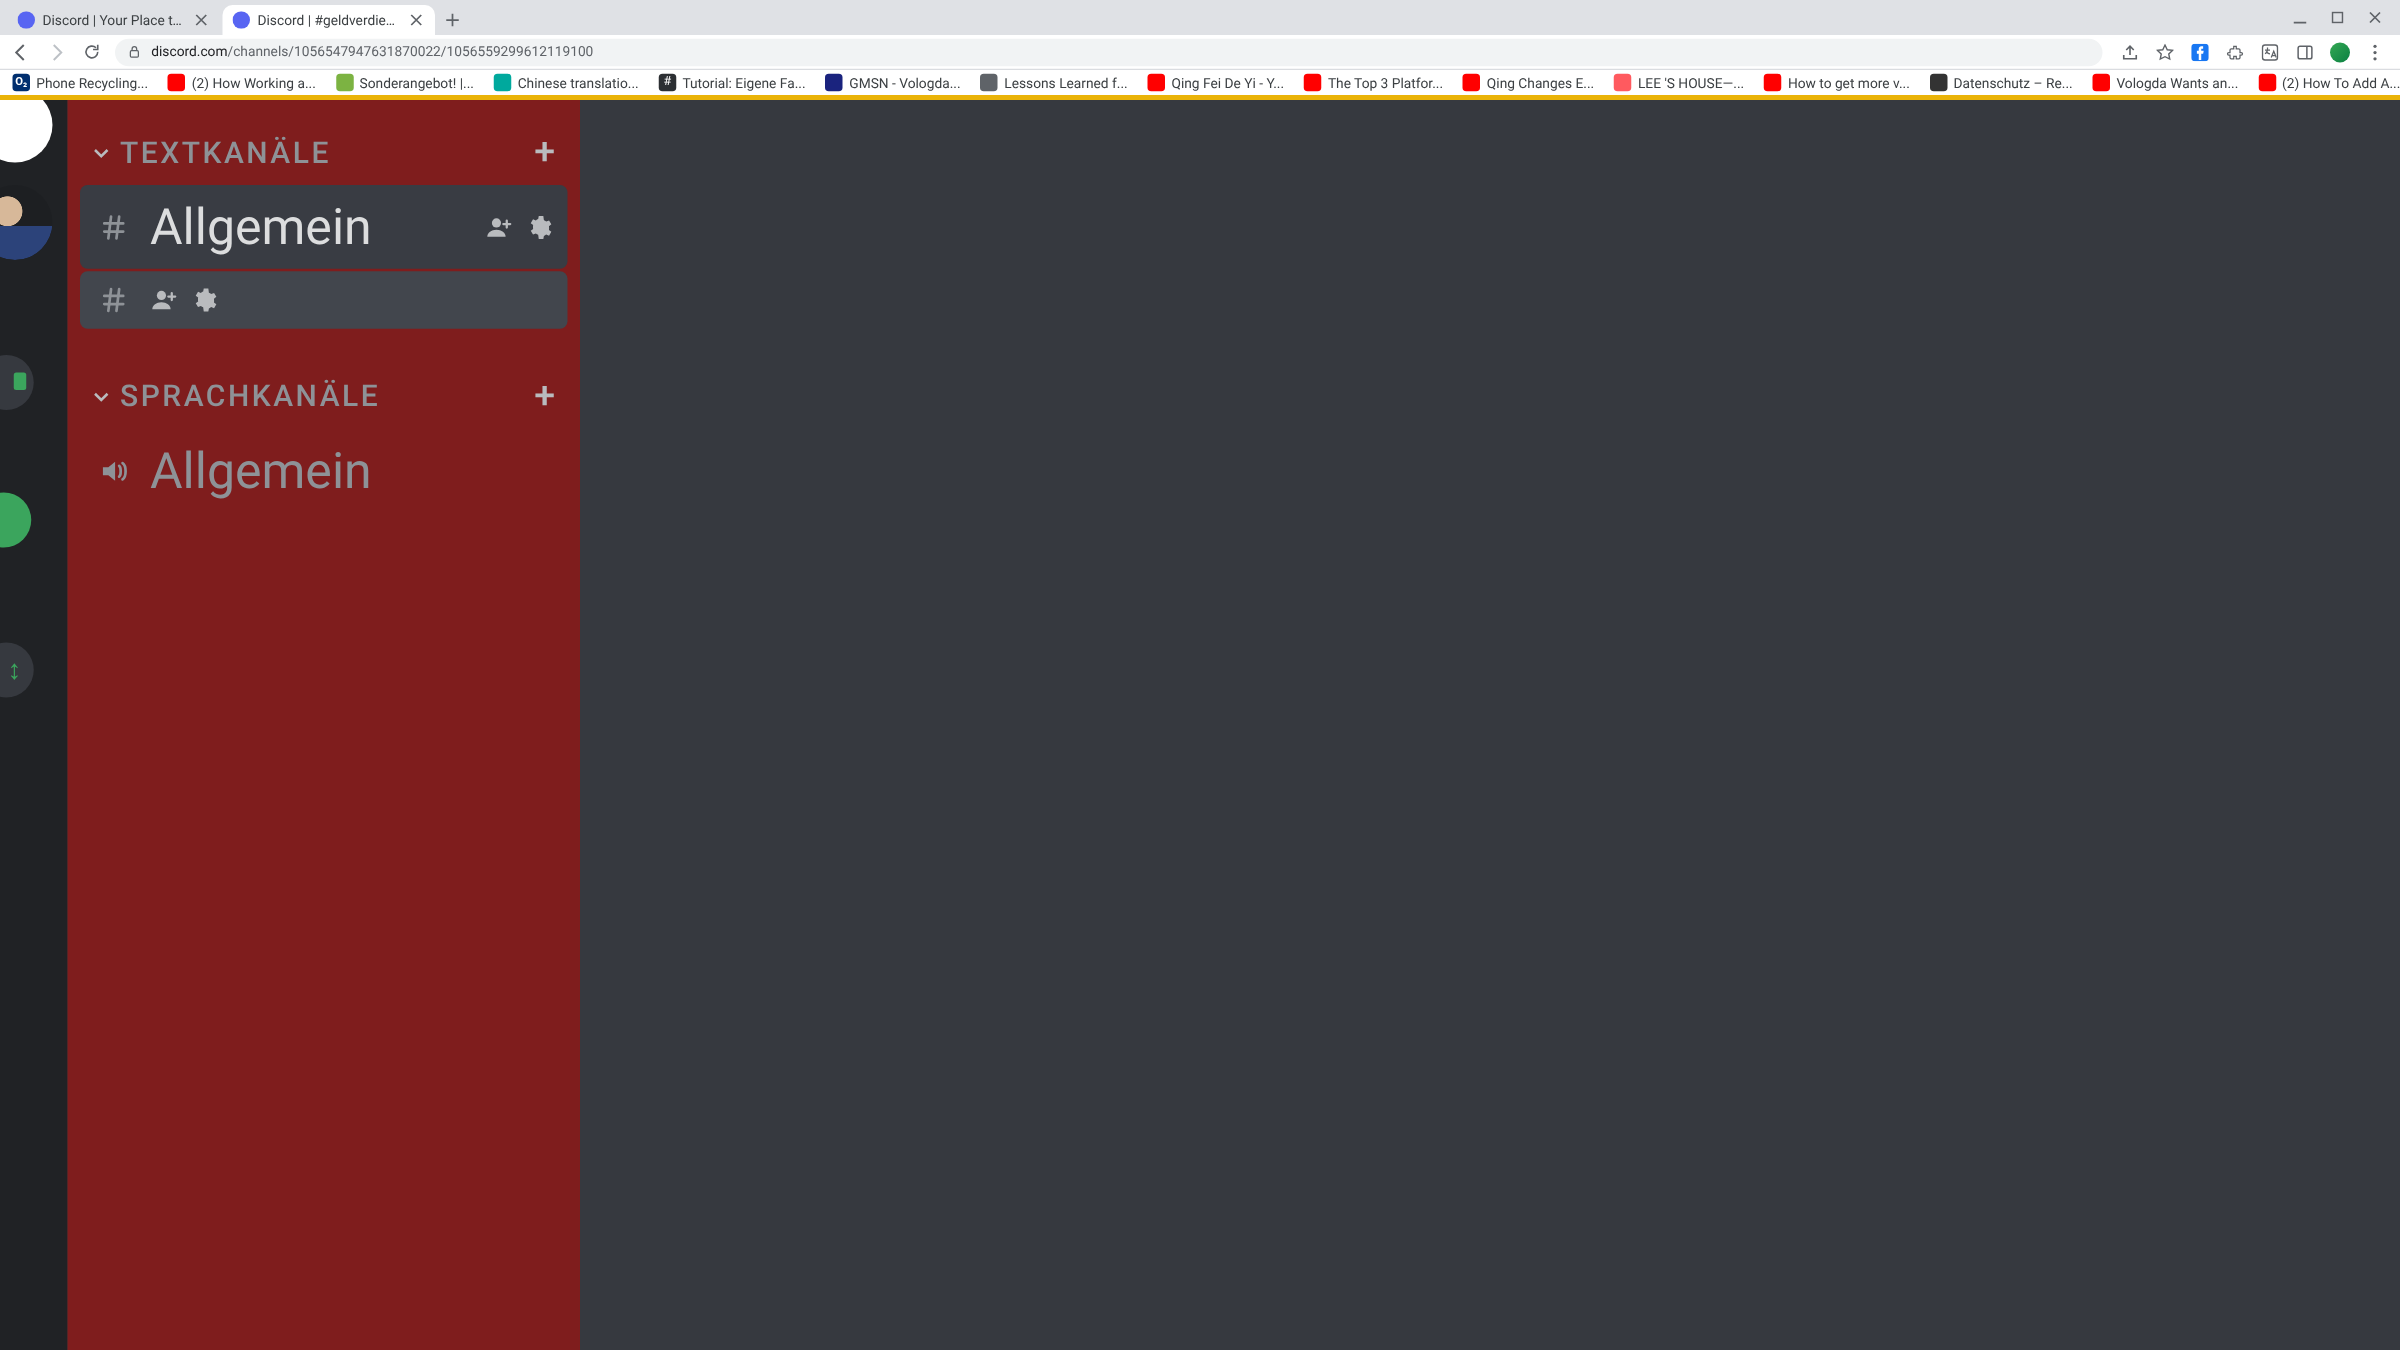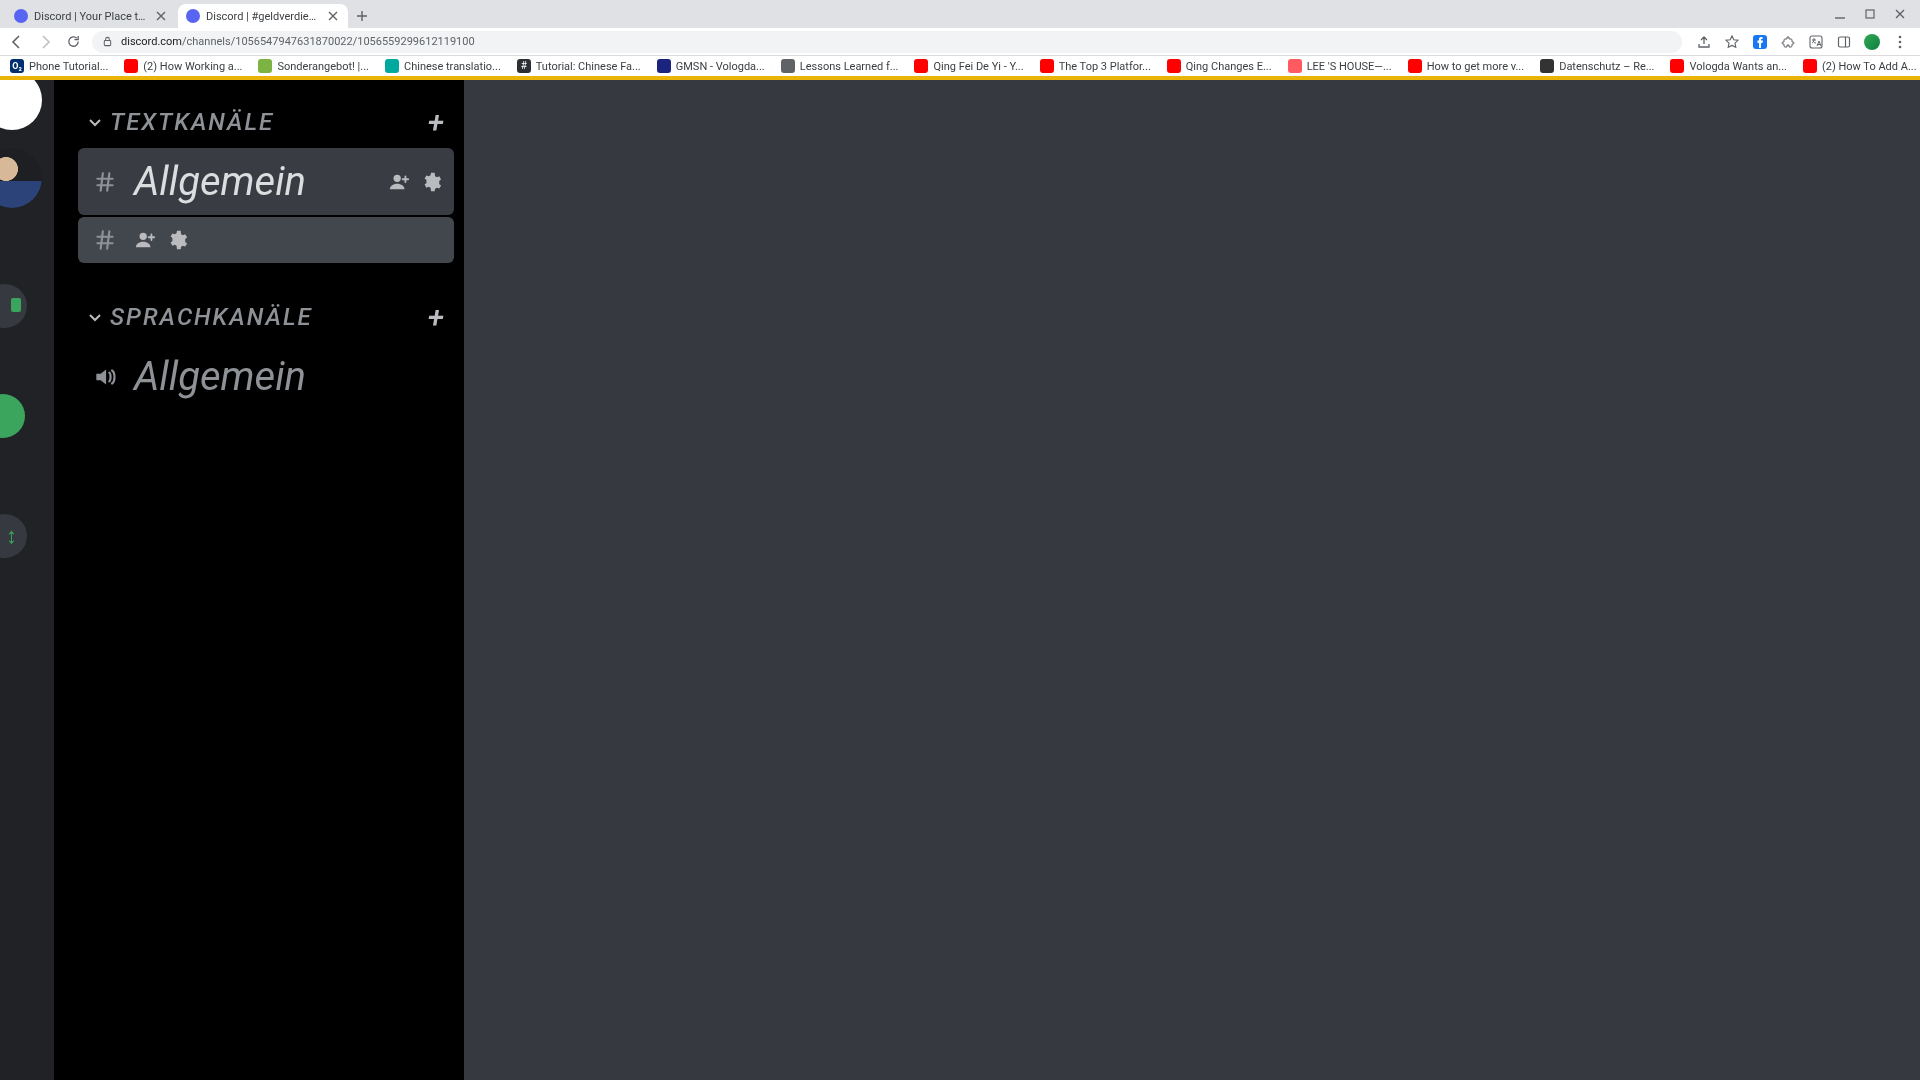--- a/index.html
+++ b/index.html
@@ -84,21 +84,21 @@
     content:""; position:absolute; inset:0; border-radius:50%;
     background: linear-gradient(180deg, transparent 55%, #2c437a 55%);
   }
   .server-circle.green1 { background:#36393f; margin-left:-44px; }
   .server-circle.green1::after{content:""; position:absolute; right:6px; bottom:16px; width:10px; height:14px; background:#3ba55d; border-radius:2px;}
   .server-circle.greendot { background:#3ba55d; margin-left:-48px;}
   .server-circle.swap { background:#36393f; margin-left:-44px;}
   .server-circle.swap::after{content:"↕"; color:#3ba55d; font-size:22px; transform:rotate(0deg); position:absolute; right:10px;}
 
   .channel-pane {
-    width: 410px; background:#000000; padding: 18px 10px 0 24px; font-style: italic;
+    width: 410px; background:#7f1d1d; padding: 18px 10px 0 10px;
   }
   .chevron { width:18px; height:18px; display:flex; align-items:center; justify-content:center; color:#b9bbbe;}
   .cat-header {
     display:flex; align-items:center; gap:6px; color:#8e9297;
     font-size: 24px; letter-spacing: 2px; font-weight:500;
     padding: 10px 8px; cursor:pointer; position:relative;
   }
   .cat-header .cat-name { flex:1; }
   .cat-header .add { color:#b9bbbe; font-size:30px; line-height:20px; cursor:pointer;}
   .channel {
@@ -240,37 +240,37 @@
           <circle cx="2" cy="7" r="1.3" fill="#5f6368"></circle>
           <circle cx="2" cy="12" r="1.3" fill="#5f6368"></circle>
         </svg>
       </span>
   </div>
 </div>
 
 <div class="bookmarks" id="bookmarks">
     <div class="bm">
       <span class="bm-ico o2">O₂</span>
-      <span>Phone Tutorial...</span>
+      <span>Phone Recycling...</span>
     </div>
     <div class="bm">
       <span class="bm-ico red"></span>
       <span>(2) How Working a...</span>
     </div>
     <div class="bm">
       <span class="bm-ico lime"></span>
       <span>Sonderangebot! |...</span>
     </div>
     <div class="bm">
       <span class="bm-ico teal"></span>
       <span>Chinese translatio...</span>
     </div>
     <div class="bm">
       <span class="bm-ico hash">#</span>
-      <span>Tutorial: Chinese Fa...</span>
+      <span>Tutorial: Eigene Fa...</span>
     </div>
     <div class="bm">
       <span class="bm-ico navy"></span>
       <span>GMSN - Vologda...</span>
     </div>
     <div class="bm">
       <span class="bm-ico grey"></span>
       <span>Lessons Learned f...</span>
     </div>
     <div class="bm">

